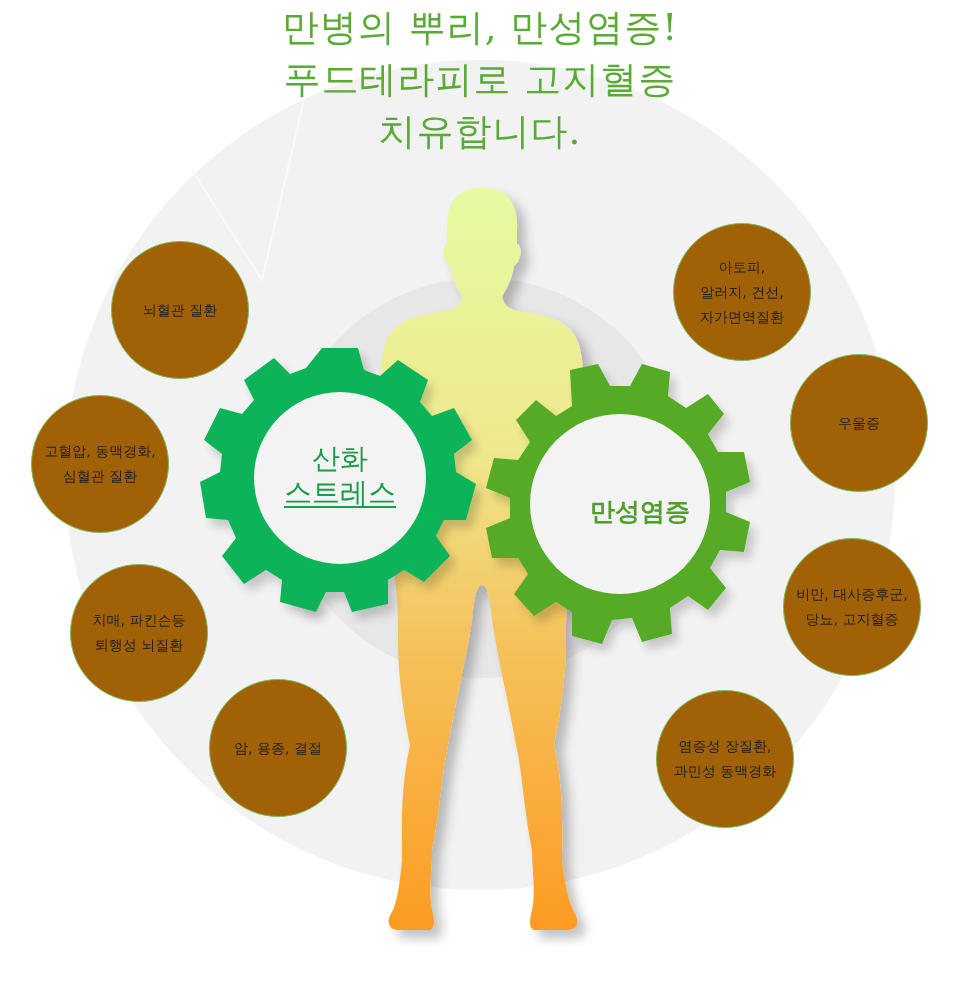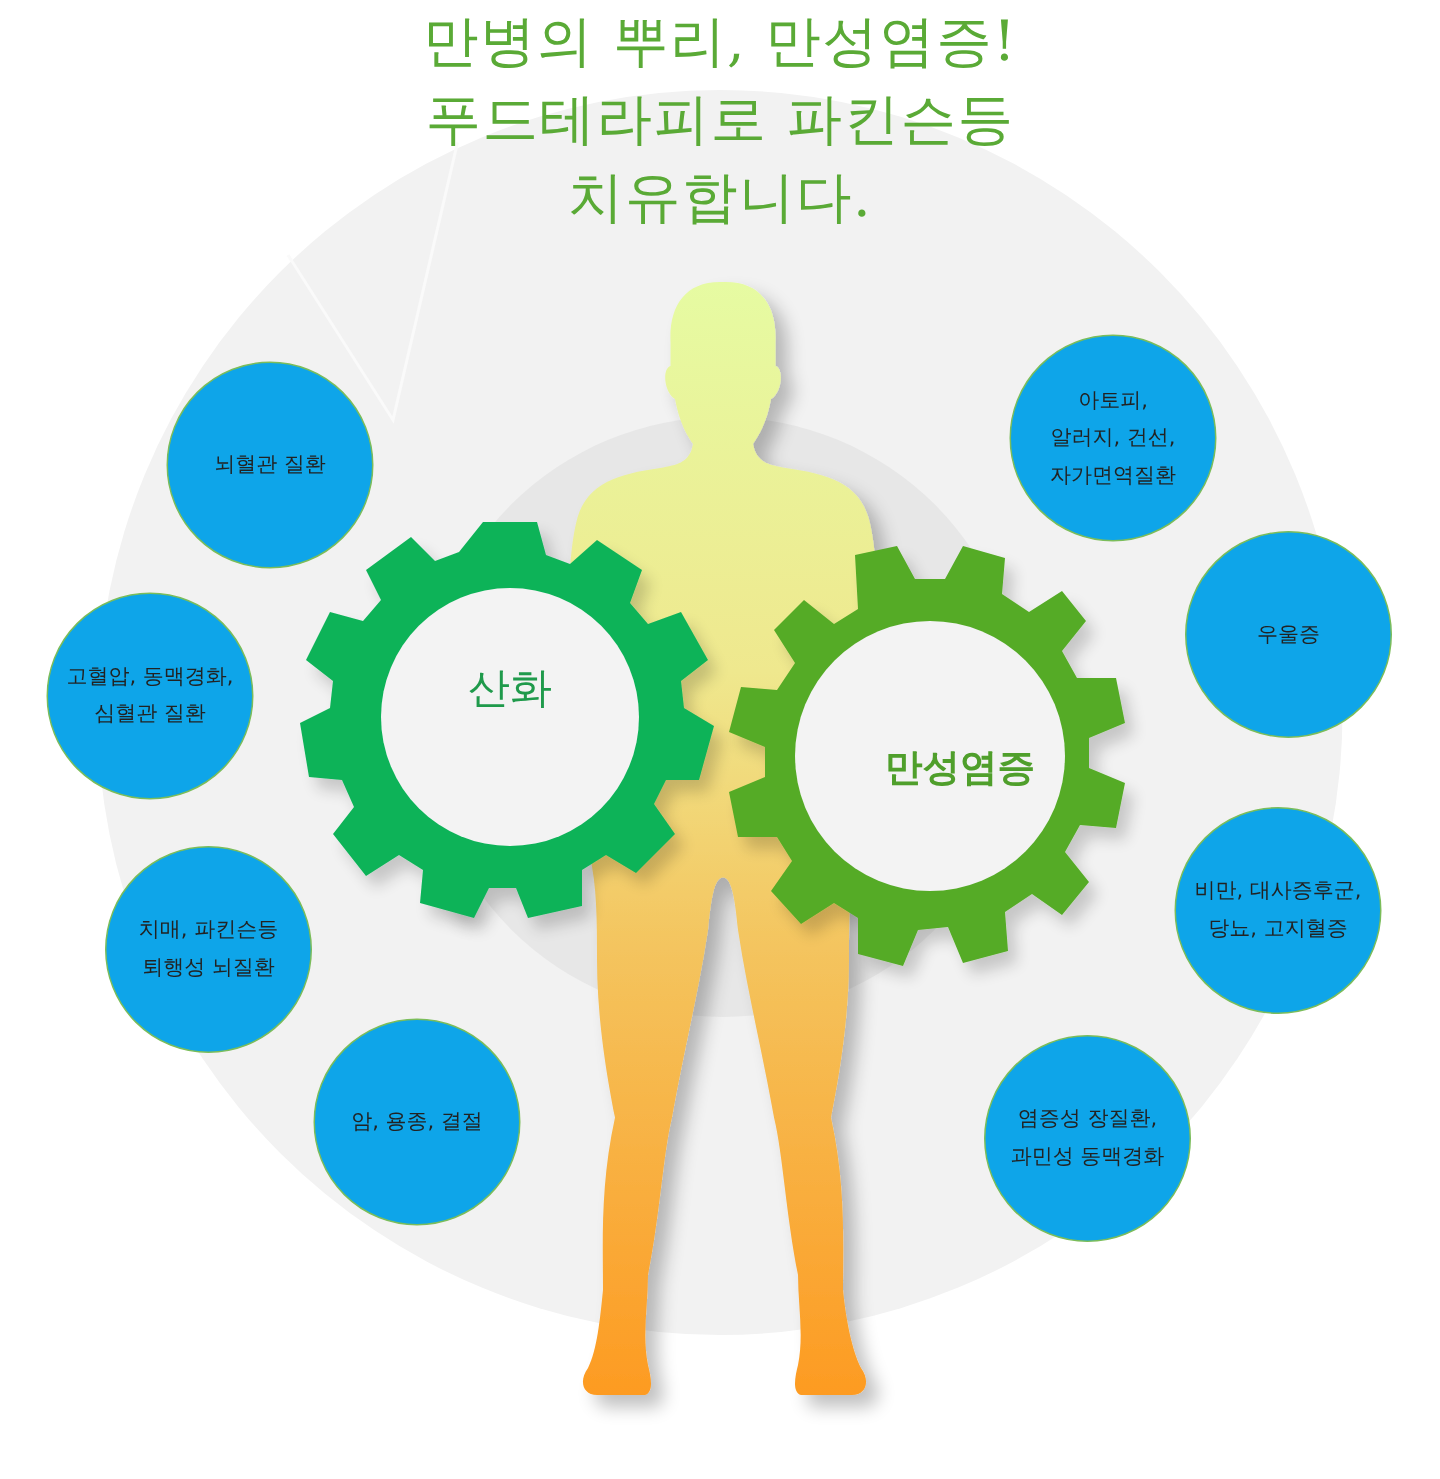--- a/index.html
+++ b/index.html
@@ -5,21 +5,21 @@
     html, body { margin: 0; padding: 0; background: #ffffff; }
     body { width: 960px; height: 986px; position: relative; overflow: hidden;
            font-family: "DejaVu Sans", "Liberation Sans", sans-serif; }
     .stage { position: absolute; left: 0; top: 0; width: 960px; height: 986px; }
     .bg-svg { position: absolute; left: 0; top: 0; }
     .headline { position: absolute; left: 0; top: 2px; width: 960px; text-align: center;
                 color: #5aaa36; font-family: "DejaVu Serif", "Liberation Serif", serif;
                 font-size: 37px; line-height: 52px; letter-spacing: 1px; z-index: 5; }
     .headline div { white-space: nowrap; }
     .bubble { position: absolute; border: 1.5px solid #7bbd5a; border-radius: 50%;
-              background: #0ea5e9; display: flex; flex-direction: column;
+              background: #a16207; display: flex; flex-direction: column;
               align-items: center; justify-content: center; text-align: center;
               box-sizing: border-box; z-index: 4; color: #222; font-size: 14px;
               line-height: 25px; }
     .gear-label { position: absolute; text-align: center; z-index: 6;
                   font-family: "DejaVu Serif", "Liberation Serif", serif; }
     .gear-label div { white-space: nowrap; }
   </style>
 </head>
 <body>
 
@@ -125,26 +125,27 @@
         L 68 84 L 50 96 L 52 122 L 22 130 L 12 106 L -8 108 L -18 132 L -48 124
         L -48 100 L -64 90 L -86 104 L -106 82 L -92 62 L -102 46 L -128 46
         L -134 16 L -110 6 L -110 -14 L -134 -24 L -126 -54 L -102 -52 L -90 -70
         L -104 -92 L -84 -112 L -64 -96 L -48 -106 Z"></path>
       <circle cx="0" cy="-8" r="90" fill="#f3f3f3"></circle>
     </g>
   </svg>
 
   <div class="headline">
     <div>만병의 뿌리, 만성염증!</div>
-    <div>푸드테라피로 파킨슨등</div>
+    <div>푸드테라피로 고지혈증</div>
     <div>치유합니다.</div>
   </div>
 
   <div class="gear-label" style="left:280px; top:442px; width:120px; color:#1f9a4b; font-size:28px; line-height:34px;">
     <div>산화</div>
+    <div style="text-decoration: underline; text-underline-offset: 4px;">스트레스</div>
   </div>
   <div class="gear-label" style="left:550px; top:495px; width:140px; color:#4f9f2b; font-size:25px; line-height:34px; font-weight:bold;text-align:right;">
     <div>만성염증</div>
   </div>
 
   <div class="bubble" style="left:111px; top:241px; width:138px; height:138px;">
     <div>뇌혈관 질환</div>
   </div>
   <div class="bubble" style="left:31px; top:395px; width:138px; height:138px;">
     <div>고혈압, 동맥경화,</div>

